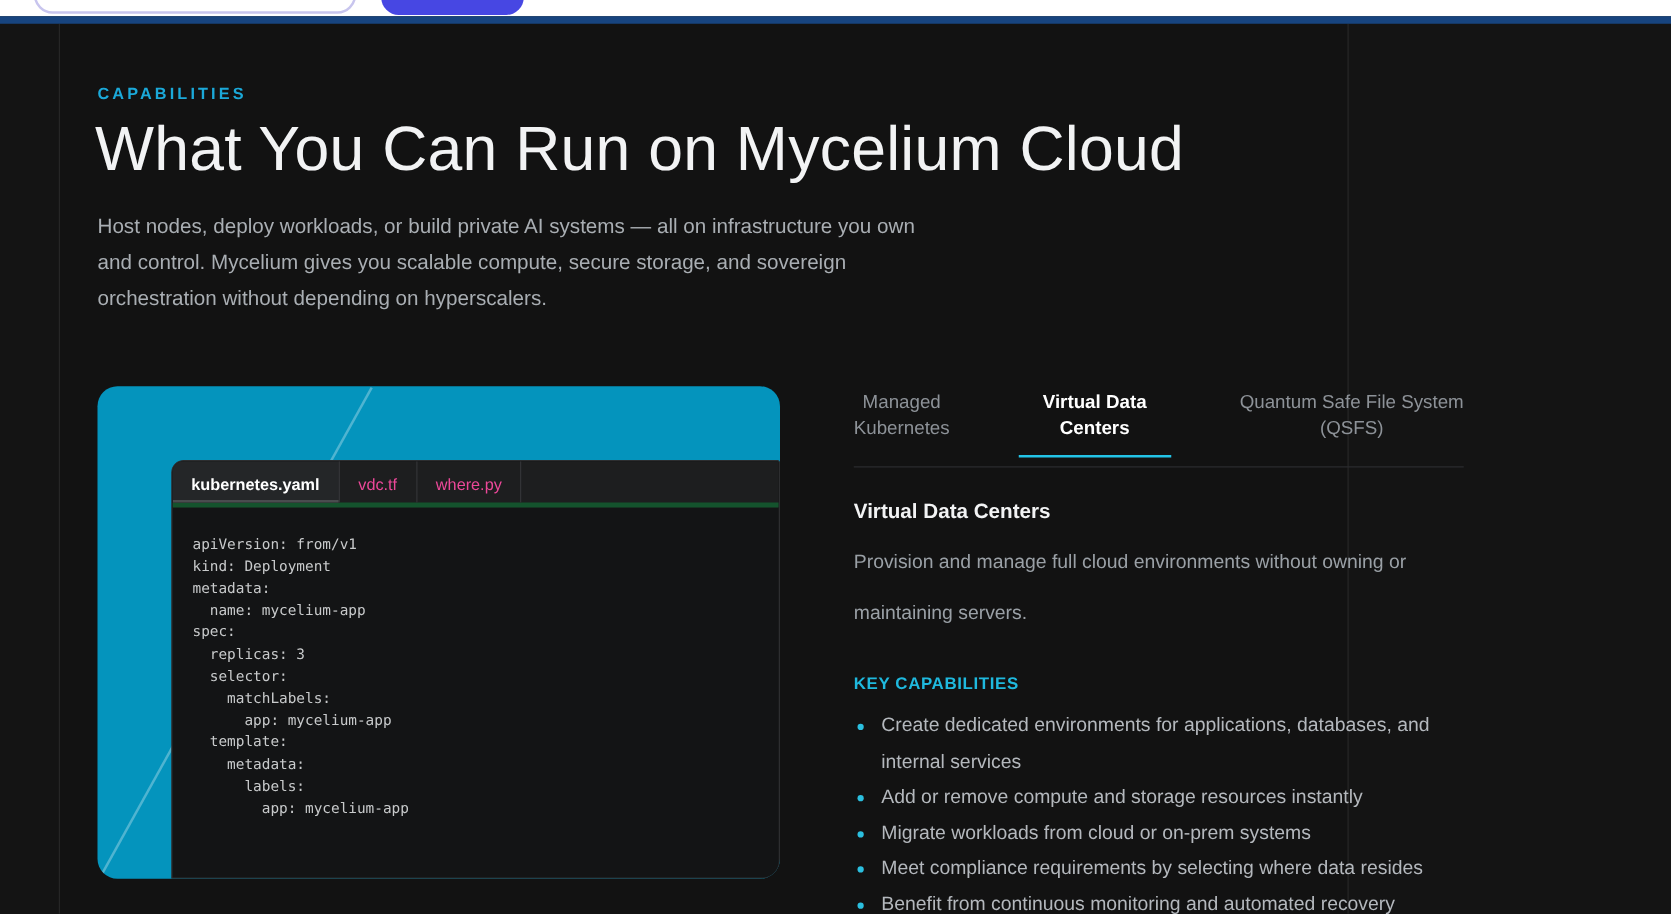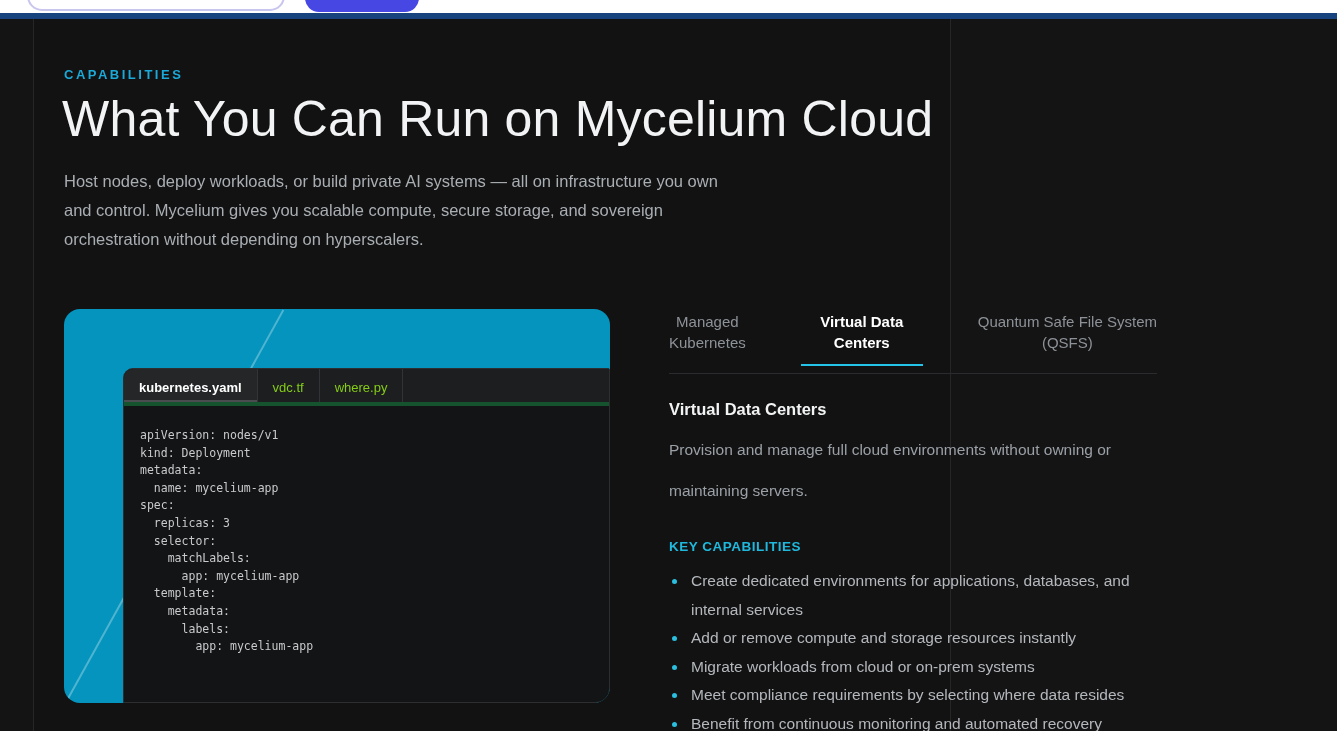--- a/index.html
+++ b/index.html
@@ -10,40 +10,40 @@
   .top-strip { position:absolute; left:0; top:0; width:1337px; height:13px;
                background:#ffffff; z-index:30; }
   .banner-pill { position:absolute; left:27px; top:-19px; width:258px; height:30px;
                  background:#ffffff; border:2px solid #c8c5ee; border-radius:16px; }
   .banner-button { position:absolute; left:305px; top:-16px; width:114px; height:28px;
                    border:none; border-radius:14px; background:#4747e3; }
   .blue-bar { position:absolute; left:0; top:13px; width:1337px; height:6px;
               background:#17447f; z-index:30; }
 
   
-  .page { position:absolute; left:33px; top:19px; width:918px; height:712px;
+  .page { position:absolute; left:47px; top:19px; width:1032px; height:712px;
           background:#121212; border-left:1px solid #262626; border-right:1px solid #262626; }
 
   .eyebrow { position:absolute; left:30px; top:48px; color:#1ba9d9; font-size:13px;
              font-weight:bold; letter-spacing:2.5px; }
   .hero-title { position:absolute; left:28px; top:71px; color:#f2f3f4; font-size:50px;
                 font-weight:500; letter-spacing:0.2px; }
   .hero-desc { position:absolute; left:30px; top:148px; width:672px; color:#a9aeb3;
                font-size:16.5px; line-height:29px; font-weight:400; }
 
   
   .showcase { position:absolute; left:30px; top:290px; width:546px; height:394px;
               background:#0494bd; border-radius:16px; overflow:hidden; }
   .diag-line { position:absolute; left:110px; top:-27px; width:2px; height:447px;
                background:rgba(255,255,255,0.30); transform:rotate(29deg); }
   .editor { position:absolute; left:59px; top:59px; right:0; bottom:0;
             background:#131415; border:1px solid #2d2e30;
             border-radius:10px 2px 14px 0; overflow:hidden; }
   .ed-tabbar { display:flex; height:37px; background:#1d1e1f; border-bottom:4px solid #14532d; }
-  .ed-tab { padding:0 15px; line-height:37px; font-size:13px; color:#84cc16;
+  .ed-tab { padding:0 15px; line-height:37px; font-size:13px; color:#ec4899;
             border-right:1px solid #323336; cursor:pointer; white-space:nowrap; }
   .ed-tab.active { background:#242628; color:#ffffff; font-weight:bold;
                    box-shadow:inset 0 -2px 0 #4a4c4f; }
   .code { padding:21px 16px; font-family:"DejaVu Sans Mono", monospace;
           font-size:11.5px; line-height:17.6px; color:#c8cacb; }
   .code-line { white-space:pre; }
 
   
   .features { position:absolute; left:635px; top:292px; width:488px; }
   .f-tabrow { display:flex; justify-content:space-between; align-items:flex-start; }
@@ -82,21 +82,21 @@
     <div class="diag-line"></div>
     <div class="editor">
       <div class="ed-tabbar">
 
       <div class="ed-tab active">kubernetes.yaml</div>
           <div class="ed-tab">vdc.tf</div>
           <div class="ed-tab">where.py</div>
         </div>
       <div class="code">
 
-      <div class="code-line">apiVersion: nodes/v1</div>
+      <div class="code-line">apiVersion: from/v1</div>
           <div class="code-line">kind: Deployment</div>
           <div class="code-line">metadata:</div>
           <div class="code-line">  name: mycelium-app</div>
           <div class="code-line">spec:</div>
           <div class="code-line">  replicas: 3</div>
           <div class="code-line">  selector:</div>
           <div class="code-line">    matchLabels:</div>
           <div class="code-line">      app: mycelium-app</div>
           <div class="code-line">  template:</div>
           <div class="code-line">    metadata:</div>

